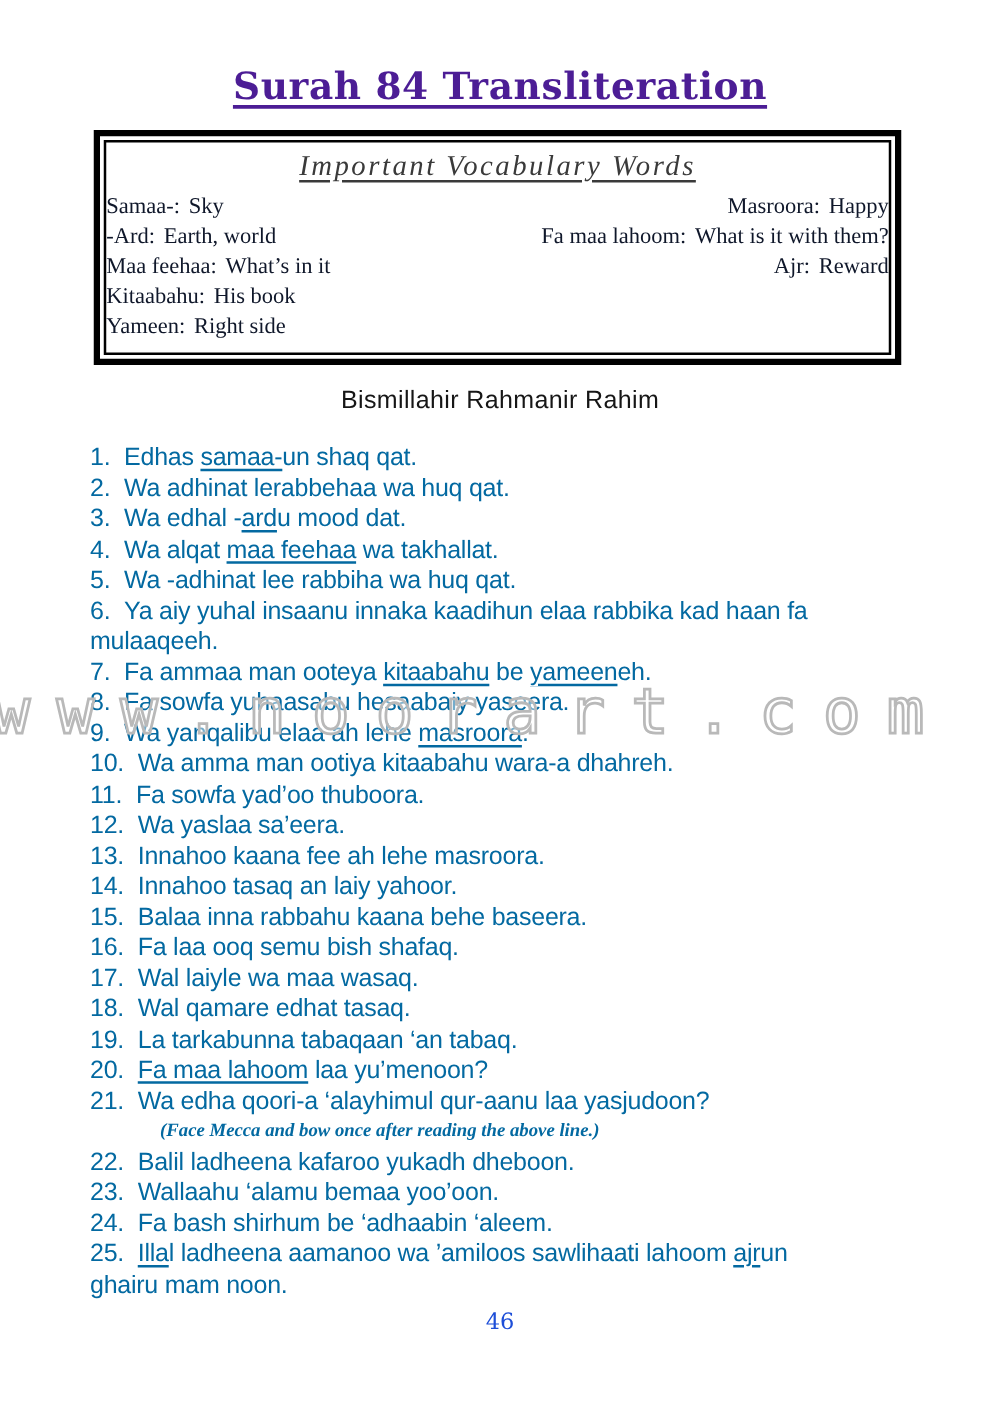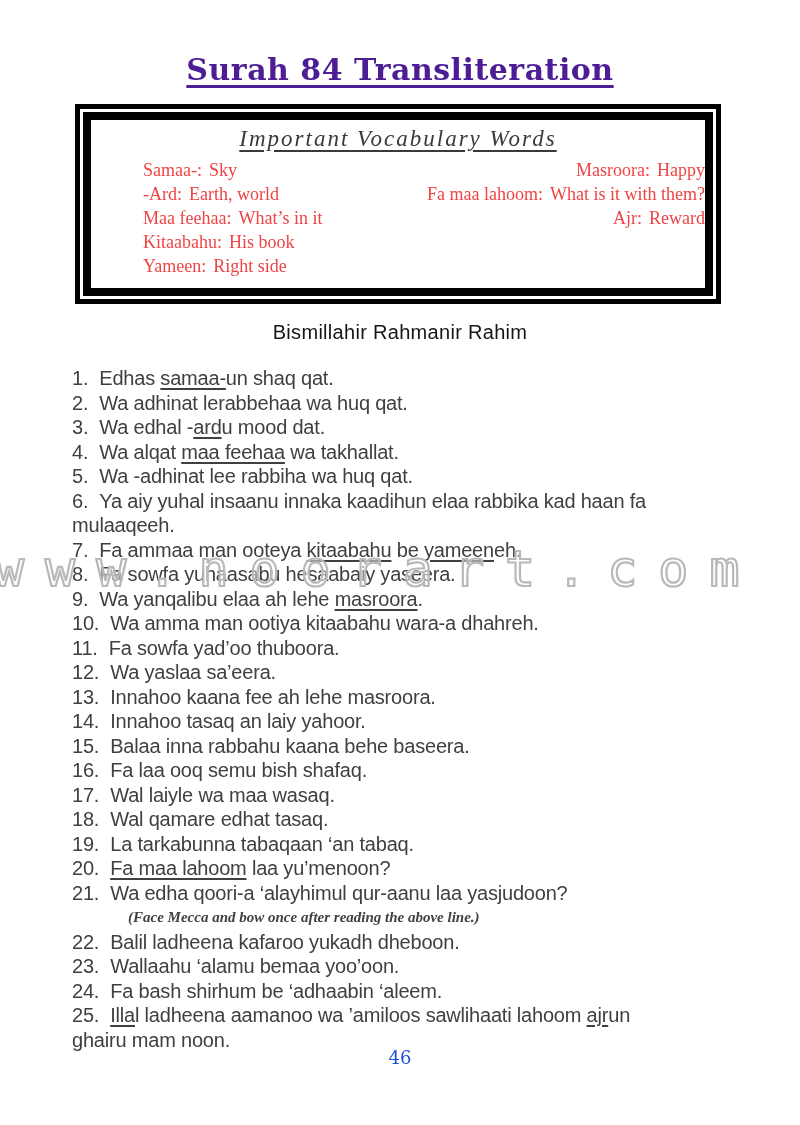--- a/index.html
+++ b/index.html
@@ -27,64 +27,63 @@
     letter-spacing:0.5px;
   }
   .vbox{
     box-sizing:border-box;
     margin:14px 0 0 75px;
     width:646px;
     border:5px solid #000;
     background:#fff;
   }
   .vbox-inner{
-    border:8px solid #000000;
+    border:2px solid #000000;
     margin:3px;
     padding:5px 0 10px 0;
   }
   .vtitle{
     display:block;
     width:fit-content;
     margin:0 auto;
     font-family:cursive;
     font-style:italic;
     font-size:23px;
     line-height:28px;
     letter-spacing:2px;
     color:#3a3a3a;
     text-decoration:underline;
     text-underline-offset:4px;
   }
   .vcols{
     display:flex;
     margin-top:5px;
-    padding-left:52px;
     font-family:"Liberation Serif",serif;
     font-size:18px;
     line-height:24px;
-    color:#ef4444;
+    color:#0f172a;
   }
   .vcol-left{width:253px;flex:none;}
   .vcol-right{flex:1;text-align:right;}
   .ventry .def{margin-left:7px;}
   .bismillah{
     text-align:center;
     margin-top:16px;
     font-size:20px;
     line-height:24px;
     letter-spacing:0.3px;
     color:#161616;
   }
   .list{
     margin:22px 0 0 72px;
     width:672px;
     font-size:20px;
     line-height:24.5px;
     letter-spacing:-0.2px;
-    color:#404040;
+    color:#0369a1;
   }
   .item .num{margin-right:11px;}
   .item u{
     text-decoration:underline;
     text-decoration-thickness:1.6px;
     text-underline-offset:2.5px;
   }
   .note{
     font-family:"Liberation Serif",serif;
     font-weight:bold;

